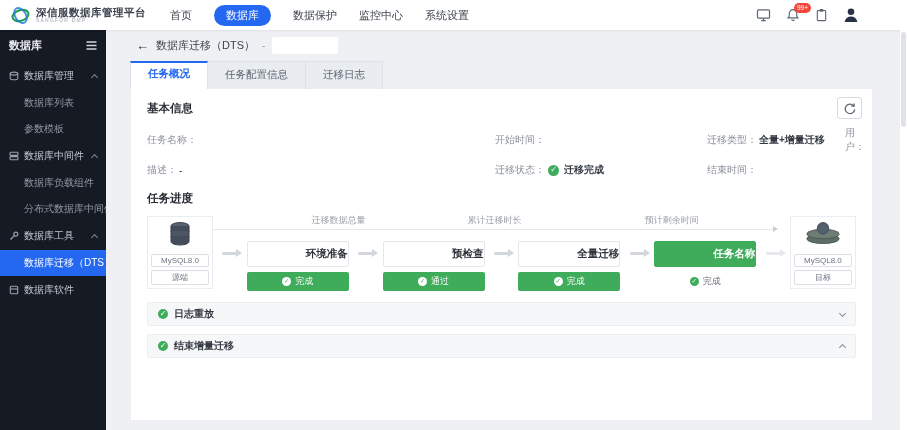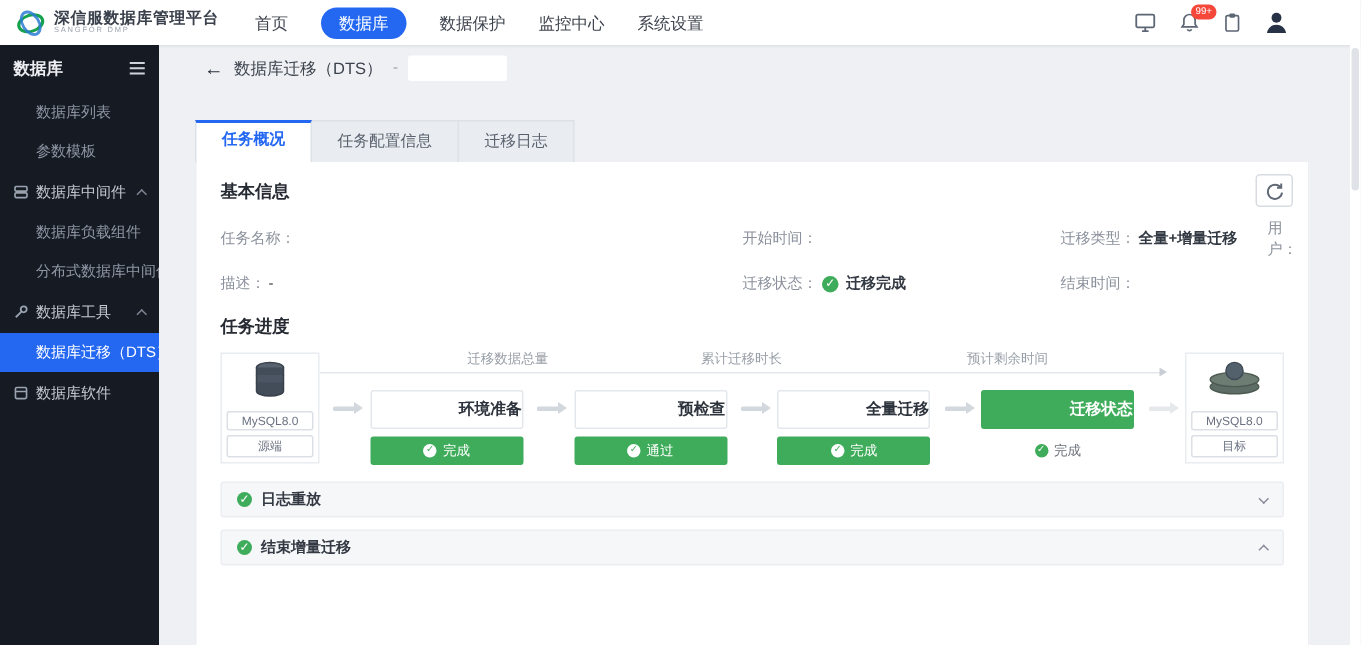--- a/index.html
+++ b/index.html
@@ -39,21 +39,21 @@
   .sb-item { padding:6px 6px 6px 24px; font-size:10px; color:#8f97a5; cursor:pointer; white-space:nowrap; overflow:hidden; }
   .sb-item.active { background:#2468f2; color:#fff; }
   
   .main { position:absolute; left:106px; top:30px; right:0; bottom:0; }
   .crumb { display:flex; align-items:center; gap:7px; padding:7px 16px 3px 30px; }
   .back { font-size:13px; font-weight:bold; color:#2b313b; cursor:pointer; line-height:1; }
   .crumb-title { font-size:11px; color:#3d434d; }
   .crumb-sep { font-size:10px; color:#9aa0ab; }
   .task-box { width:66px; height:17px; background:#fff; border-radius:2px; font-size:10px; padding:1px 4px; }
   .tabs { display:flex; margin:4px 34px 0 24px; }
-  .tab { font-size:10.5px; color:#5a626e; background:#e9edf1; border:1px solid #dde2e8; border-bottom:none; padding:6px 17px 7px; cursor:pointer;margin-top:19px; }
+  .tab { font-size:10.5px; color:#5a626e; background:#e9edf1; border:1px solid #dde2e8; border-bottom:none; padding:6px 17px 7px; cursor:pointer; }
   .tab + .tab { border-left:none; }
   .tab.active { background:#fff; color:#2468f2; border-top:2px solid #2468f2; padding-top:4px; font-weight:bold; }
   .card { margin:0 34px 12px 24px; background:#fff; height:332px; position:relative; padding:10px 16px; border:1px solid #eceef2; border-top:none; }
   .refresh { position:absolute; top:8px; right:10px; width:25px; height:22px; border:1px solid #d8dce2; background:#fff; border-radius:3px; cursor:pointer; display:flex; align-items:center; justify-content:center; padding:0; }
   .sec { font-size:11.5px; color:#262b33; margin:2px 0 10px; font-weight:bold; }
   .info-grid { display:grid; grid-template-columns:348px 212px 138px auto; row-gap:9px; margin-bottom:14px; }
   .cell { font-size:10px; display:flex; align-items:center; min-height:13px; }
   .lab { color:#8b919c; }
   .val { color:#343a43; margin-left:2px; }
   .val.b { font-weight:bold; }
@@ -147,20 +147,30 @@
 <div class="sb">
   <div class="sb-head">
     <span>数据库</span>
     <span style="display:inline-flex;cursor:pointer;">
       <svg width="11" height="9" viewBox="0 0 11 9" stroke="#cfd4dc" stroke-width="1.3">
           <path d="M0.5 1h10M0.5 4.5h10M0.5 8h10"></path>
         </svg>
     </span>
   </div>
 
+  <div class="sb-group">
+    <span class="sb-gicon">
+      <svg width="10" height="10" viewBox="0 0 10 10" fill="none" stroke="#9aa3b0" stroke-width="1.1">
+        <ellipse cx="5" cy="2.6" rx="3.8" ry="1.5"></ellipse>
+          <path d="M1.2 2.6v4.6c0 .9 1.7 1.6 3.8 1.6s3.8-.7 3.8-1.6V2.6"></path>
+      </svg>
+    </span>
+    <span class="sb-glabel">数据库管理</span>
+    <span class="chev up"></span>
+  </div>
   <div class="sb-item">数据库列表</div>
   <div class="sb-item">参数模板</div>
 
   <div class="sb-group">
     <span class="sb-gicon">
       <svg width="10" height="10" viewBox="0 0 10 10" fill="none" stroke="#9aa3b0" stroke-width="1.1">
         <rect x="1" y="1.3" width="8" height="3.1" rx="0.8"></rect>
           <rect x="1" y="5.6" width="8" height="3.1" rx="0.8"></rect>
       </svg>
     </span>
@@ -297,21 +307,21 @@
           <div class="step-title">全量迁移</div>
           <div class="step-badge">
             <i class="bcheck"></i>
               <span>完成</span>
           </div>
         </div>
 
         <span class="arrow"></span>
 
         <div class="step">
-          <div class="step-title fill">迁移状态</div>
+          <div class="step-title fill">任务名称</div>
           <div class="step-badge plain">
             <i class="bcheck"></i>
               <span>完成</span>
           </div>
         </div>
 
         <span class="arrow lite"></span>
 
         <div class="db-card">
           <svg width="40" height="26" viewBox="0 0 42 26">

